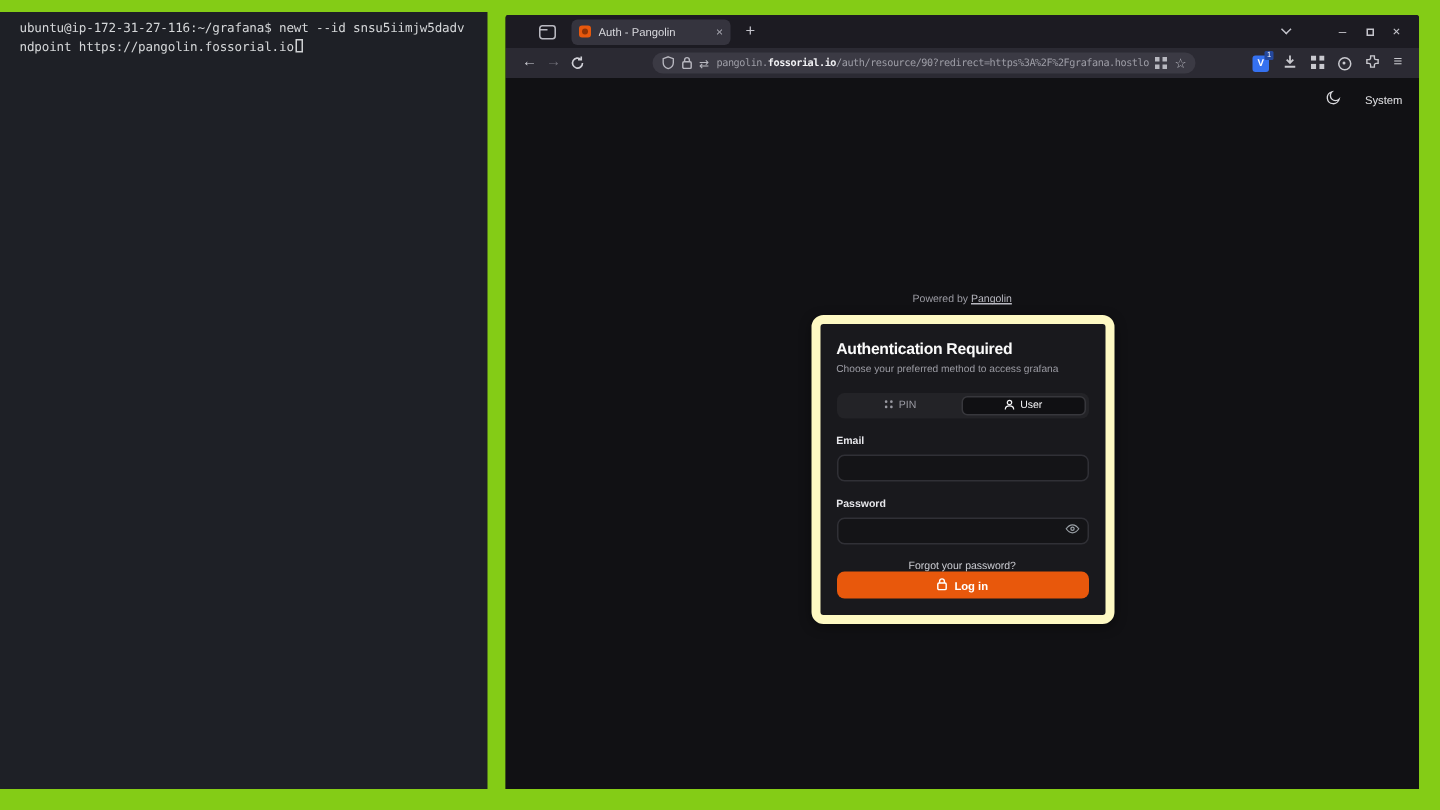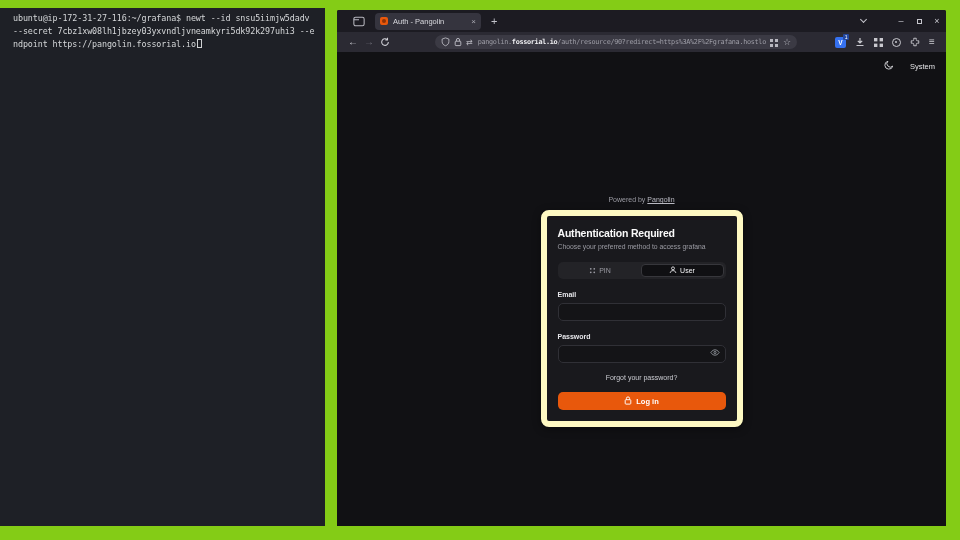--- a/index.html
+++ b/index.html
@@ -12,21 +12,21 @@
               background:#1e2026; padding:4px 6px 0 13px; }
   .tline { font-family:"DejaVu Sans Mono", monospace; font-size:8.4px; line-height:13px;
            color:#d5d7d9; white-space:pre; letter-spacing:-0.1px; }
   .cursor { display:inline-block; width:5px; height:9px; border:1px solid #cfd1d3;
             vertical-align:-1px; margin-left:1px; }
 
   
   .browser { position:absolute; left:337px; top:10px; width:609px; height:516px;
              background:#111114; border-radius:2px 2px 0 0; overflow:hidden; }
 
-  .tabstrip { height:22px; background:#1c1b22; display:flex; align-items:center; padding:0 0; }
+  .tabstrip { height:22px; background:#1c1b22; display:flex; align-items:center; padding:0 6px; }
   .fxview { width:16px; height:16px; display:flex; align-items:center; justify-content:center;
             margin:0 4px 0 14px; border-radius:3px; }
   .tab { width:106px; height:17px; background:#35343e; border-radius:4px; display:flex;
          align-items:center; padding:0 5px; margin-left:4px; }
   .favicon { width:8px; height:8px; border-radius:2px; background:#e8580c; position:relative; flex:0 0 auto; }
   .favicon::after { content:""; position:absolute; left:2px; top:2px; width:4px; height:4px;
                     border-radius:50%; background:#8f3305; }
   .tab-title { font-size:7.5px; color:#d9d9de; margin-left:5px; flex:1;
                white-space:nowrap; overflow:hidden; }
   .tab-close { font-size:8px; color:#a9a9b2; margin-left:3px; cursor:default; }
@@ -75,33 +75,32 @@
   .tabs { display:flex; background:#232327; border-radius:5px; padding:2px; margin-top:12px; height:17px; }
   .mtab { flex:1; display:flex; align-items:center; justify-content:center; gap:3px;
           font-size:7px; color:#9b9ba3; border-radius:4px; }
   .mtab.active { background:#101013; border:1px solid #37373c; color:#f5f5f7; }
   .f-label { display:block; font-size:7px; font-weight:bold; color:#e6e6ea; margin-top:12px; }
   .f-input { width:100%; height:18px; margin-top:5px; background:#141417; border:1px solid #303036;
              border-radius:5px; color:#e6e6ea; font-size:7.5px; padding:0 6px; outline:none; }
   .pw-wrap { position:relative; }
   .eye { position:absolute; right:6px; top:9px; display:flex; }
   .forgot { text-align:center; font-size:7px; color:#cccdd3; margin-top:11px; }
-  .login { width:100%; height:18px; margin-top:11px; background:#e8580c; border:none;
+  .login { width:100%; height:18px; background:#e8580c; border:none;
            border-radius:5px; color:#fff; font-size:7.5px; font-weight:bold;
            display:flex; align-items:center; justify-content:center; gap:4px;
            font-family:"Liberation Sans", sans-serif; }
 </style>
 </head>
 <body>
 
 <div class="stage">
 
   <div class="terminal">
     <div class="tline"><span>ubuntu@ip-172-31-27-116:~/grafana$ newt --id snsu5iimjw5dadv</span></div>
-    <div class="tline"><span>--secret 7cbz1xw08lh1jbzey03yxvndljvneamkyri5dk92k297uhi3 --e</span></div>
     <div class="tline"><span>ndpoint https://pangolin.fossorial.io</span><span class="cursor"></span></div>
   </div>
 
   <div class="browser">
 
     <div class="tabstrip">
       <span class="fxview">
         <svg width="12" height="11" viewBox="0 0 14 12">
             <rect x="1" y="1" width="12" height="10" rx="2" fill="none" stroke="#b9b9c1" stroke-width="1.2"></rect>
             <line x1="1" y1="4" x2="7" y2="4" stroke="#b9b9c1" stroke-width="1.2"></line>

